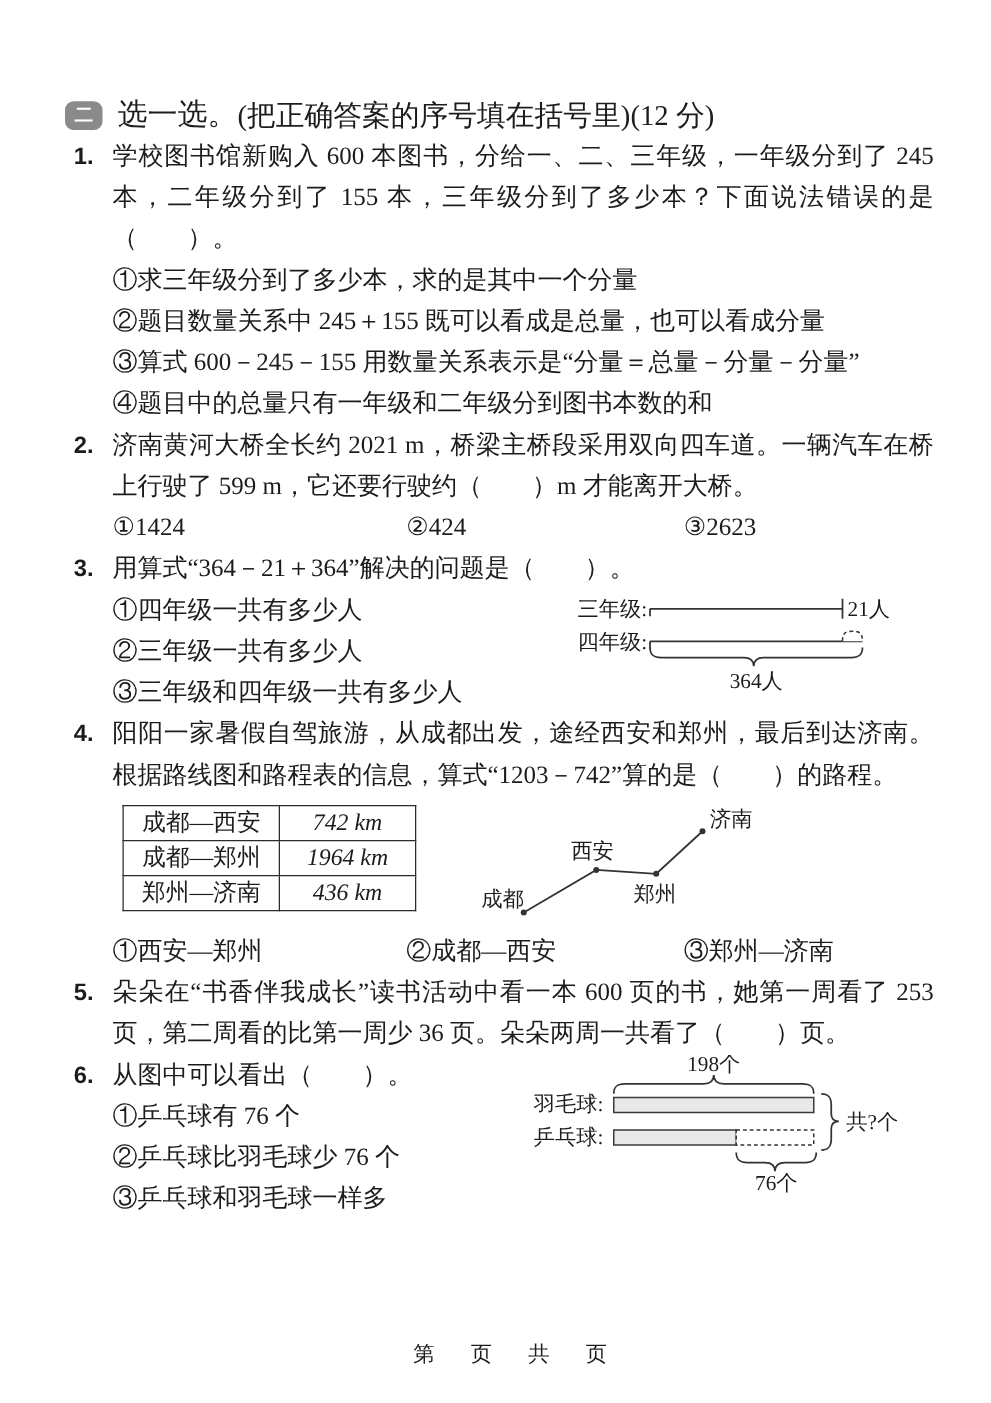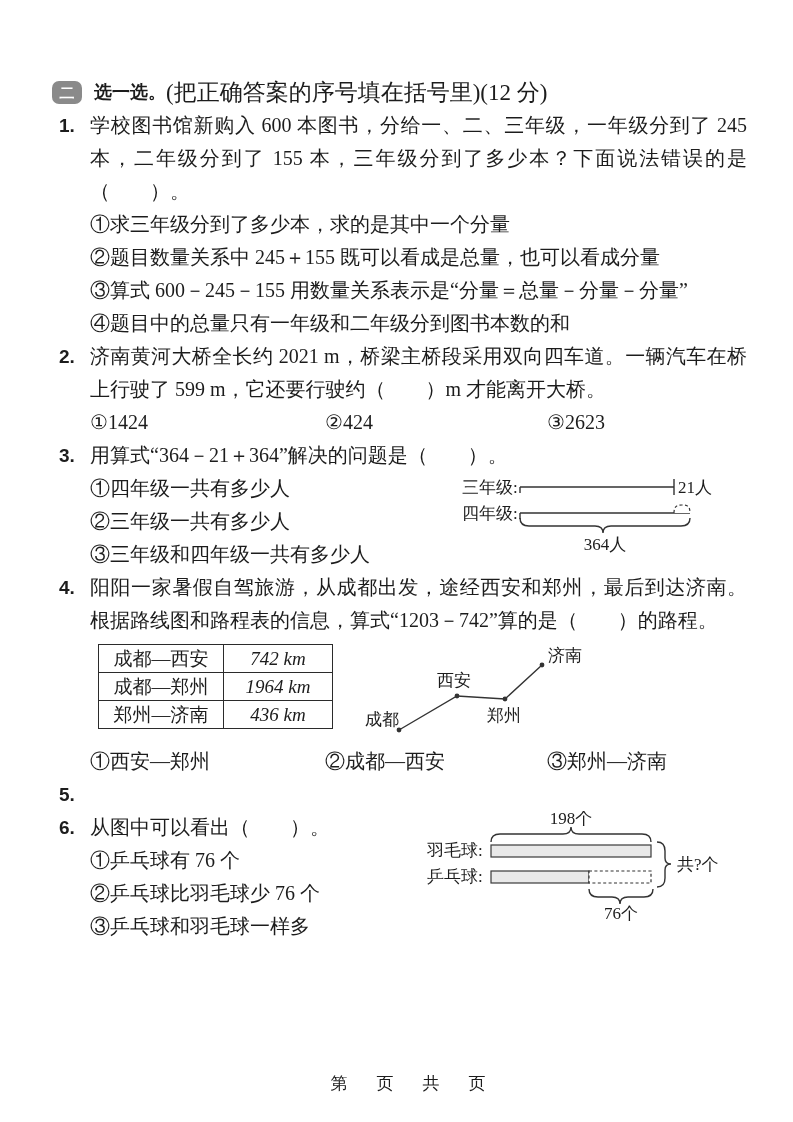--- a/index.html
+++ b/index.html
@@ -21,38 +21,38 @@
     flex:0 0 auto;
     width:30px; height:23px;
     background:#8a8a8a;
     border-radius:7px;
     color:#fff;
     font-family:"Liberation Sans",sans-serif;
     font-weight:bold; font-size:15px;
     line-height:23px; text-align:center;
     margin-right:12px;
   }
-  .sec-title { font-weight:bold; font-size:18px; }
+  .sec-title { font-weight:normal; font-size:24px; }
   .sec-subtitle { font-size:23px; }
   
   .q { display:flex; align-items:flex-start; }
   .qnum {
     flex:0 0 38px; box-sizing:border-box; padding-left:7px;
     font-family:"Liberation Sans",sans-serif;
     font-weight:bold; font-size:19px; line-height:33px;
   }
   .qbody { flex:1 1 auto; min-width:0; }
   .qtext { text-align:justify; }
   .opts-stack .opt { white-space:nowrap; }
   .row-opts { display:grid; grid-template-columns:235px 222px auto; }
   .qrow { display:flex; justify-content:space-between; align-items:flex-start; }
   .qrow .left-col { flex:0 0 auto; }
   .diagram { flex:0 0 auto; }
   
-  .media-row { display:flex; align-items:flex-start; gap:24px; margin:7px 0 3px 8px; }
+  .media-row { display:flex; align-items:flex-start; gap:44px; margin:7px 0 3px 8px; }
   table.dist { border-collapse:collapse; }
   table.dist td {
     border:1.6px solid #2b2b2b;
     height:27px; text-align:center; vertical-align:middle;
     font-size:19px; line-height:27px; padding:0 6px;
   }
   table.dist td.c1 { width:112px; }
   table.dist td.c2 { width:96px;font-style:italic; }
   
   svg text { font-family:"Liberation Serif","DejaVu Serif",serif; font-size:17px; fill:#1c1c1c; }
@@ -162,20 +162,21 @@
         <span class="opt">①西安—郑州</span>
         <span class="opt">②成都—西安</span>
         <span class="opt">③郑州—济南</span>
       </div>
     </div>
   </div>
 
   <div class="q">
     <div class="qnum">5.</div>
     <div class="qbody">
+      <div class="qtext">朵朵在“书香伴我成长”读书活动中看一本 600 页的书，她第一周看了 253 页，第二周看的比第一周少 36 页。朵朵两周一共看了（　　）页。</div>
     </div>
   </div>
 
   <div class="q">
     <div class="qnum">6.</div>
     <div class="qbody">
       <div class="qrow">
         <div class="left-col">
           <div class="qtext">从图中可以看出（　　）。</div>
           <div class="opts-stack">

